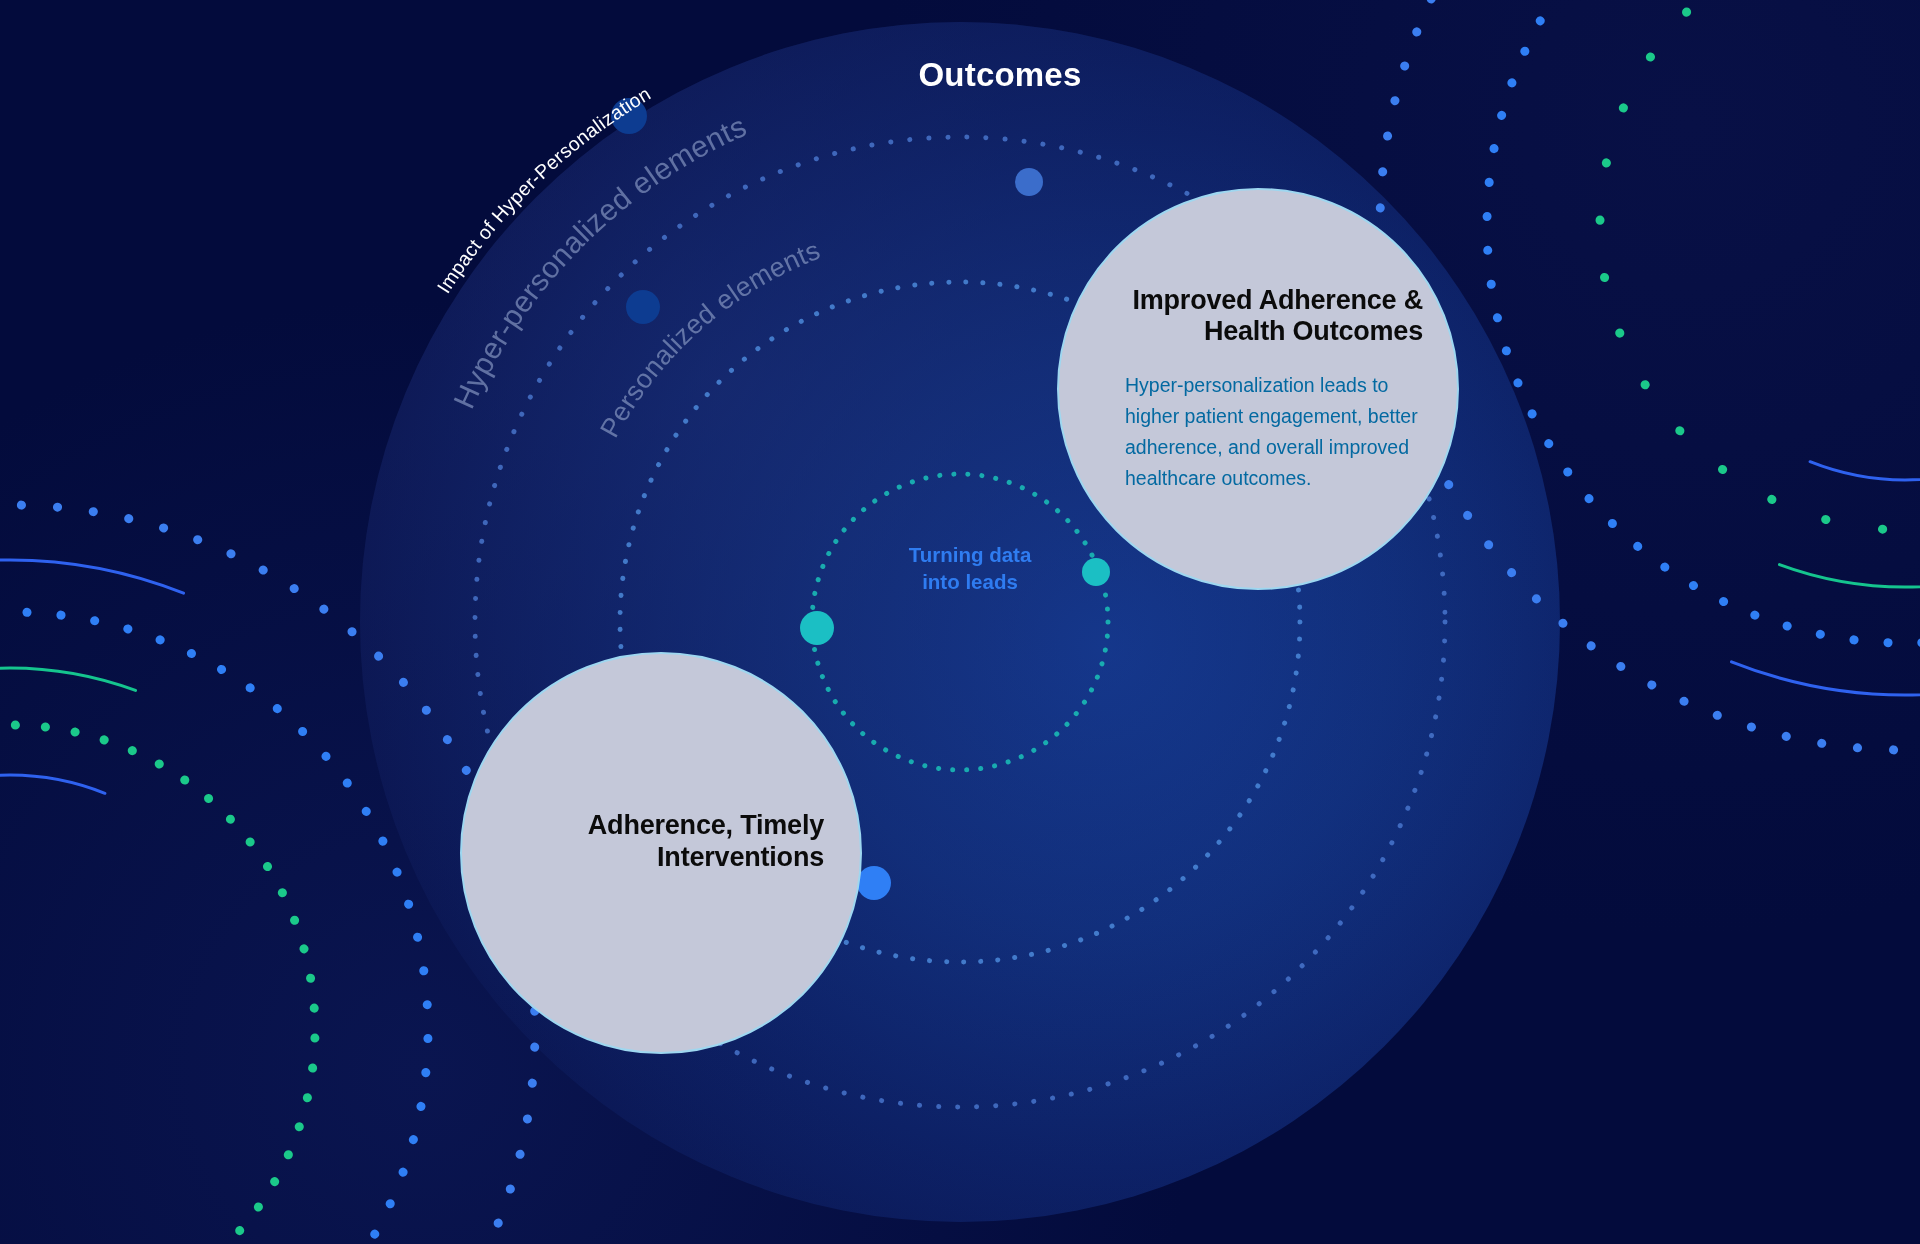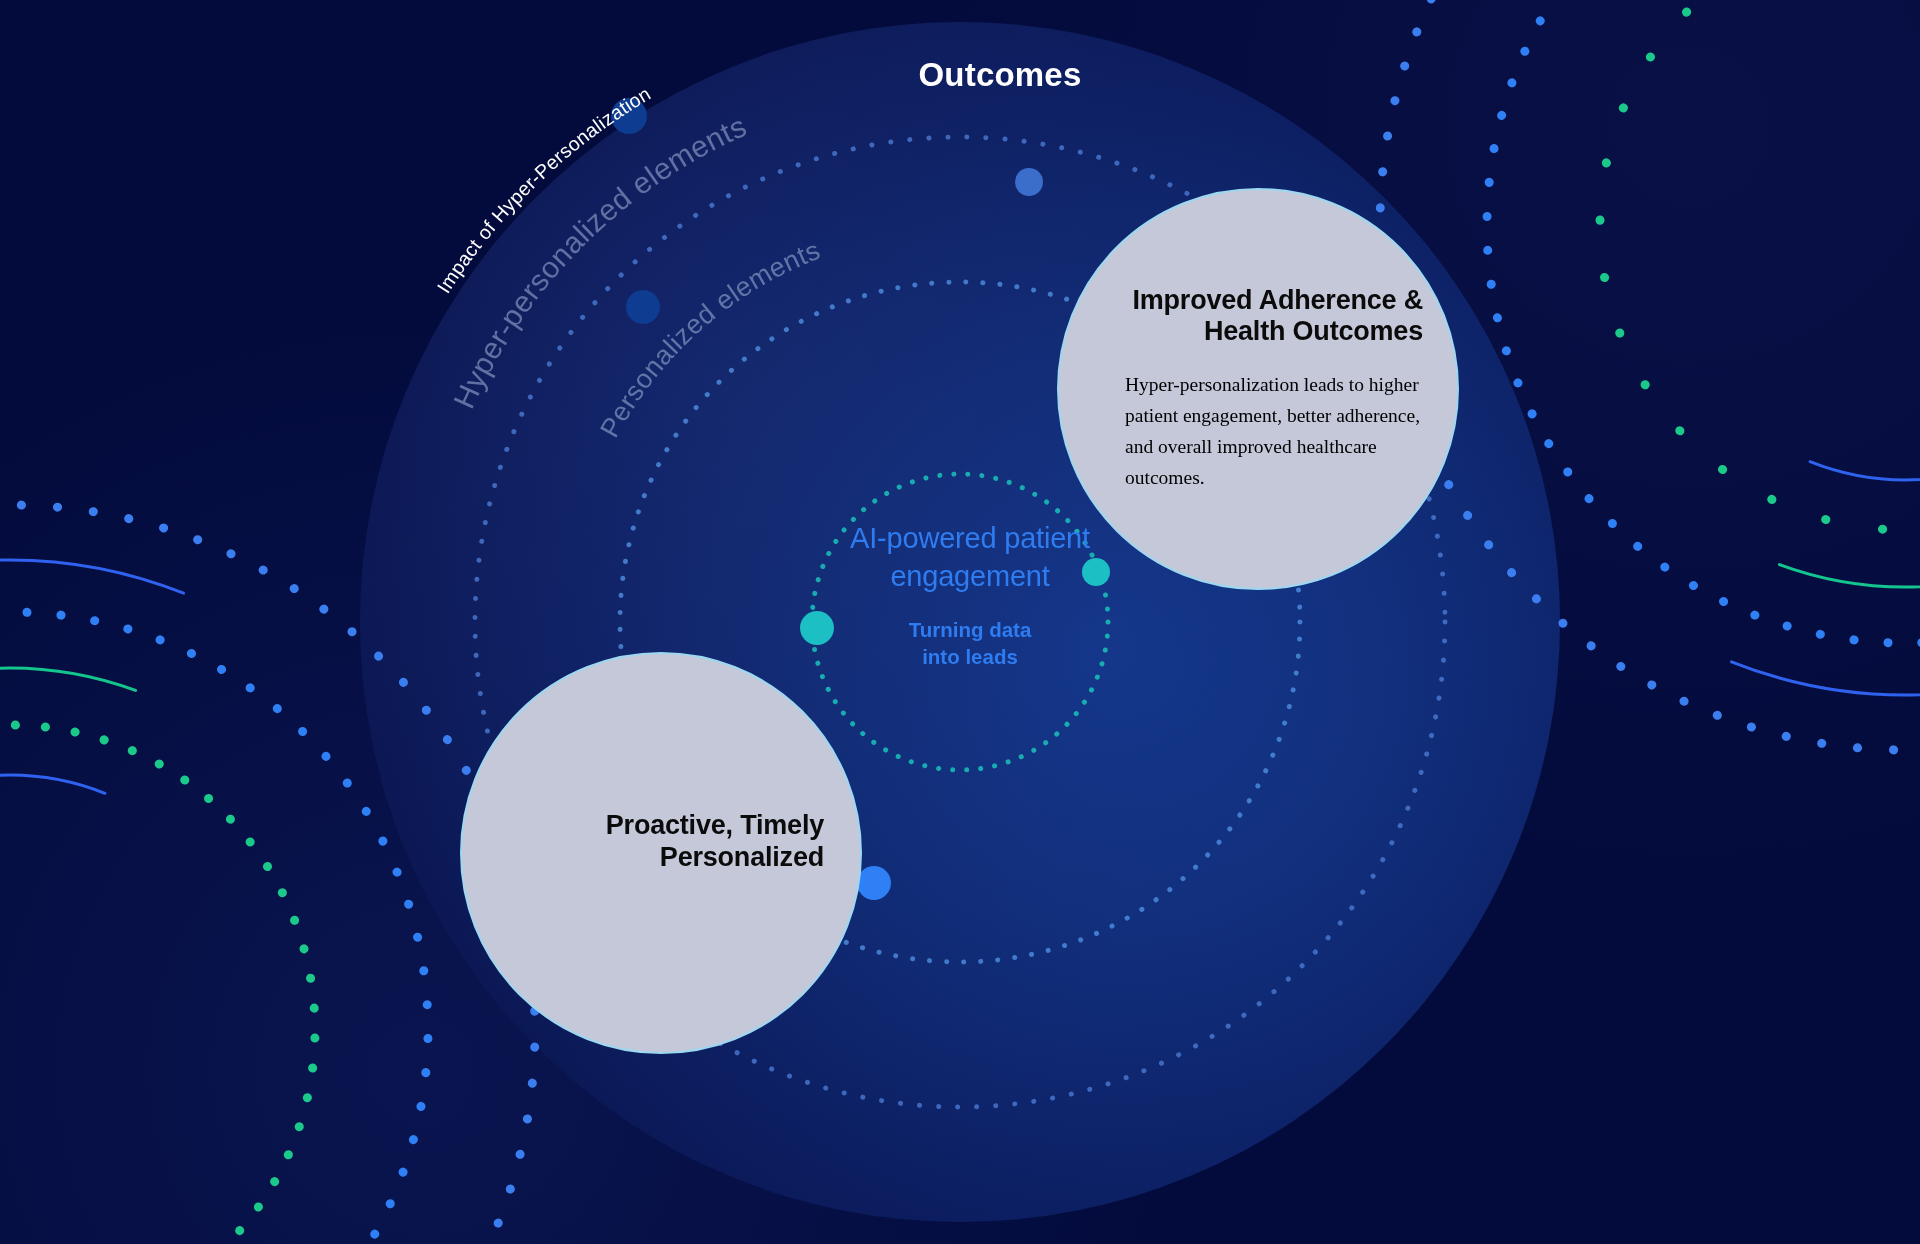--- a/index.html
+++ b/index.html
@@ -53,23 +53,22 @@
     line-height: 1.18;
     letter-spacing: -0.2px;
     color: #0b0b0b;
     margin-bottom: 22px;
     text-align: right;
   }
 
   .card p {
     font-size: 19.5px;
     line-height: 1.58;
-    color: #000000;
-    font-weight: normal;
-    font-family: Liberation Serif, serif;
+    color: #0369a1;
+    font-weight: normal;
   }
 
   #card-right {
     left: 1057px;
     top: 188px;
     width: 402px;
     height: 402px;
   }
   #card-right .card-inner { padding-left: 66px; padding-right: 34px; }
 
@@ -235,33 +234,32 @@
       <defs>
         <path id="subtitlePath" d="M 960,622 m -608,0 a 608,608 0 0 1 1216,0" fill="none"></path>
       </defs>
       <text class="subtitle-path-text">
         <textPath href="#subtitlePath" startOffset="25.6%" text-anchor="middle">Impact of Hyper-Personalization</textPath>
       </text>
     </svg>
   </div>
 
   <div id="core">
-    <div class="core-title">AI-powered patient engagement</div>
     <div class="core-sub">
       <span>Turning data</span><br>
       <span>into leads</span>
     </div>
   </div>
 
   <div class="card" id="card-right">
     <div class="card-inner">
       <h3>Improved Adherence &amp; Health Outcomes</h3>
       <p>Hyper-personalization leads to higher patient engagement, better adherence, and overall improved healthcare outcomes.</p>
     </div>
   </div>
 
   <div class="card" id="card-left">
     <div class="card-inner">
-      <h3>Proactive, Timely Personalized</h3>
+      <h3>Adherence, Timely Interventions</h3>
     </div>
   </div>
 
 </div>
 
 </body></html>

